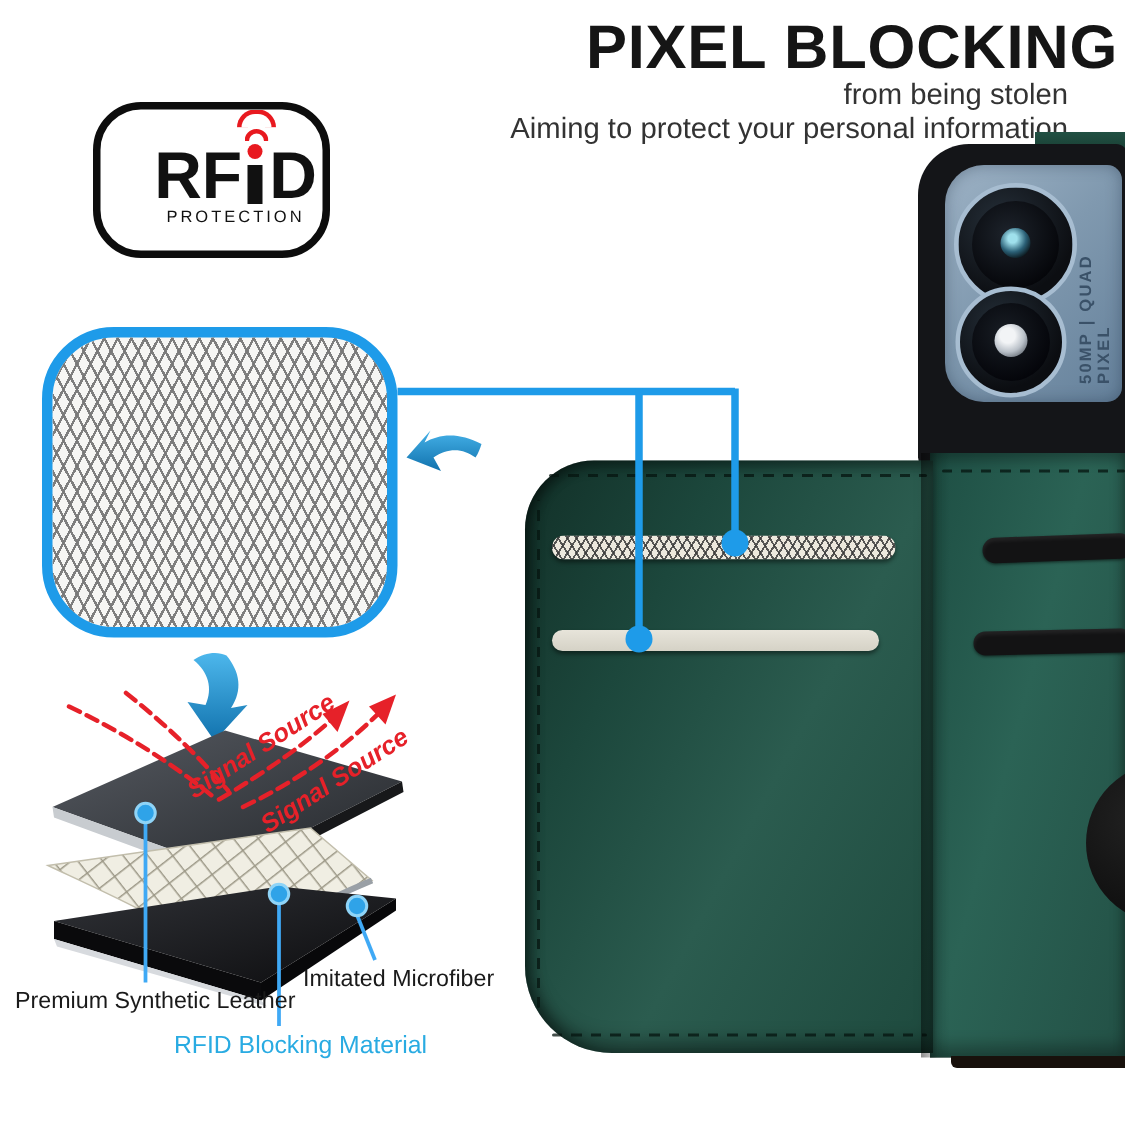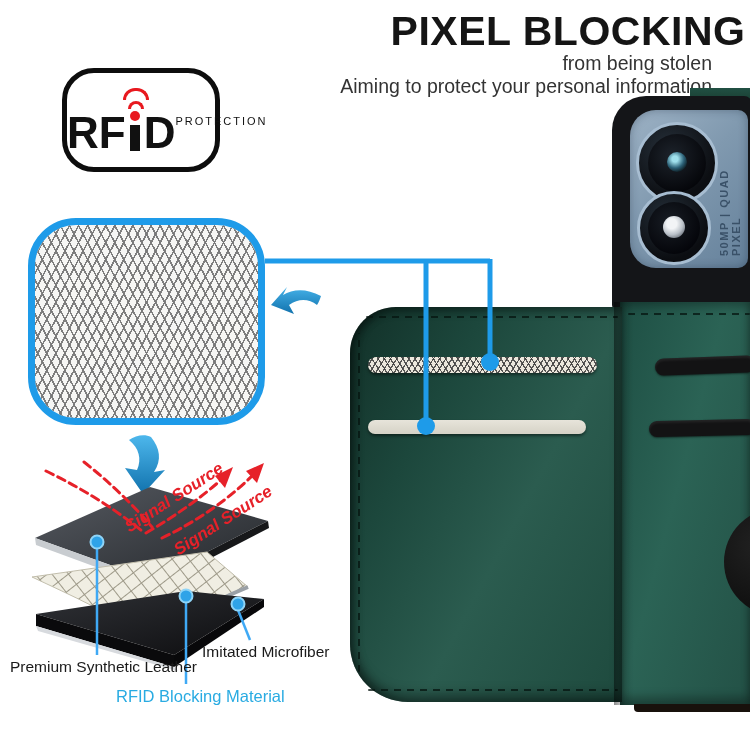--- a/index.html
+++ b/index.html
@@ -8,21 +8,21 @@
 
   
   .title{position:absolute;top:8px;left:568px;transform:translateX(-50%);
          font-size:41px;font-weight:bold;color:#151515;letter-spacing:.5px;white-space:nowrap;}
   .subtitle{position:absolute;top:52px;right:38px;text-align:right;font-size:19.5px;
             line-height:23px;color:#333;white-space:nowrap;}
 
   
   .badge{position:absolute;left:62px;top:68px;width:158px;height:104px;box-sizing:border-box;
          border:5px solid #0d0d0d;border-radius:32px;background:#fff;}
-  .badge-inner{position:relative;width:100%;height:100%;display:flex;align-items:center;}
+  .badge-inner{position:relative;width:100%;height:100%;display:flex;flex-direction:column;align-items:center;margin-left:16px;}
   .badge-row{display:flex;align-items:flex-end;margin-top:24px;height:40px;
              font-size:44px;font-weight:800;line-height:38px;color:#111;}
   .i-wrap{position:relative;width:12px;height:40px;margin:0 3px;}
   .i-stem{position:absolute;left:1px;bottom:1px;width:10px;height:26px;background:#111;}
   .i-dot{position:absolute;left:1px;bottom:31px;width:10px;height:10px;border-radius:50%;background:#e8191f;}
   .arc1{position:absolute;left:-1px;bottom:43px;width:16px;height:8px;box-sizing:border-box;
         border:3px solid #e8191f;border-bottom:none;border-radius:12px 12px 0 0;}
   .arc2{position:absolute;left:-6px;bottom:52px;width:26px;height:12px;box-sizing:border-box;
         border:3.5px solid #e8191f;border-bottom:none;border-radius:16px 16px 0 0;}
   .badge-protection{margin-top:2px;font-size:11px;font-weight:400;letter-spacing:2px;color:#111;}

